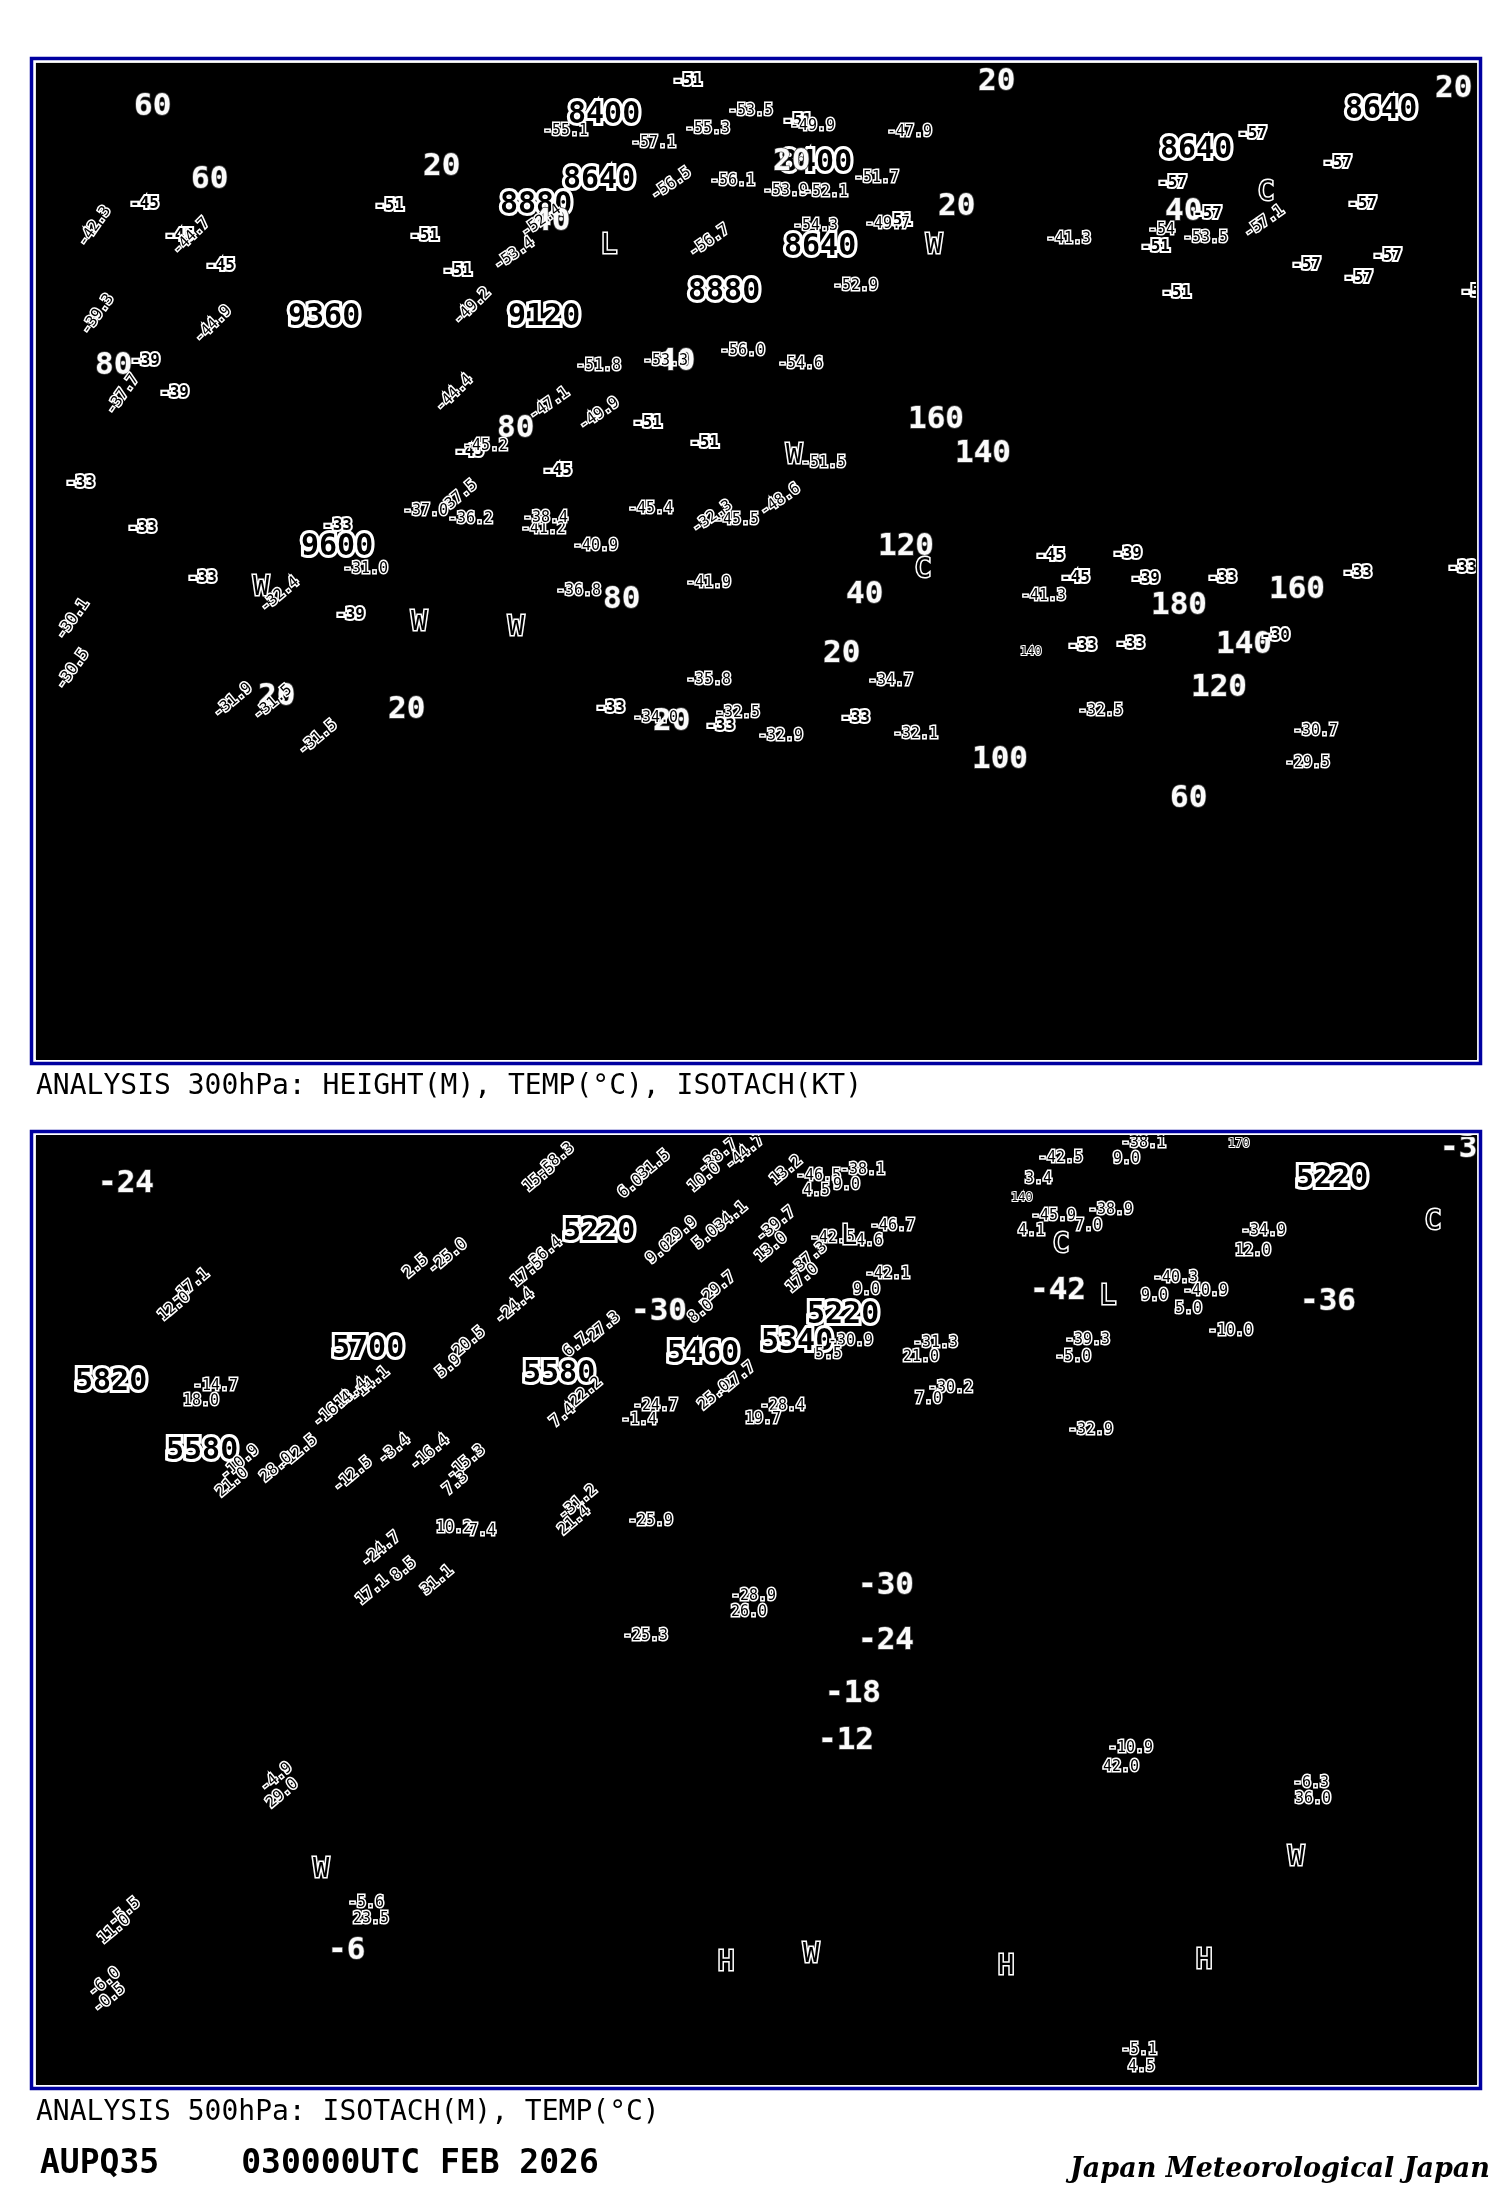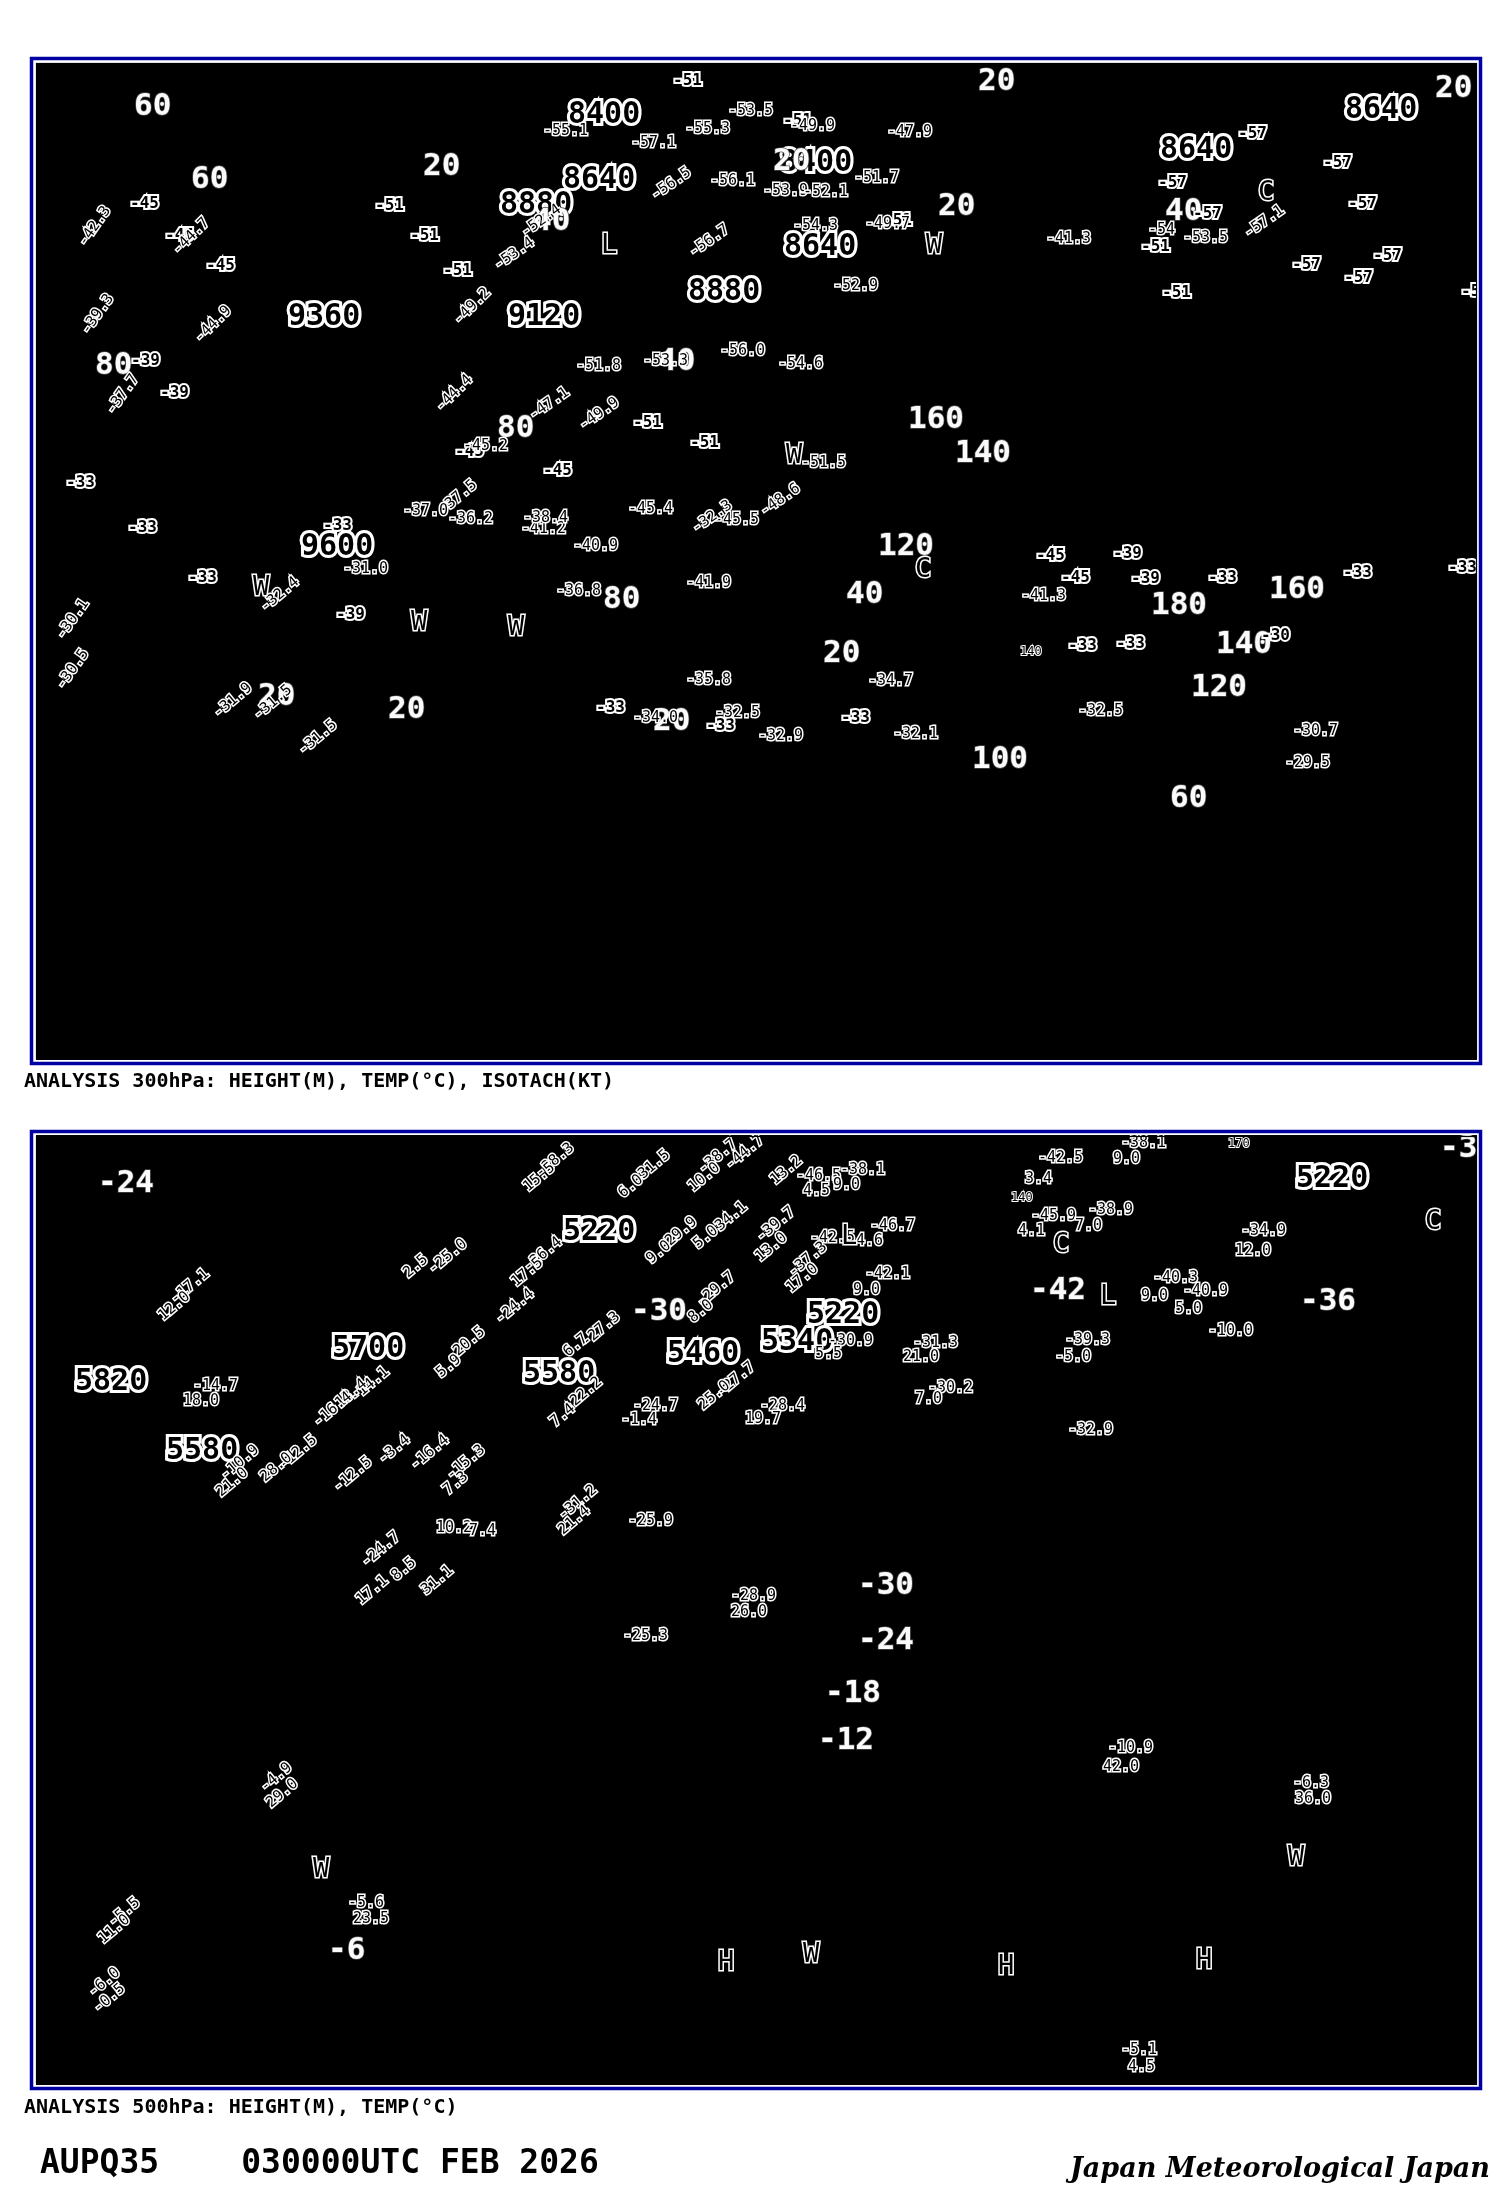--- a/index.html
+++ b/index.html
@@ -14,21 +14,21 @@
   .frameB{fill:none;stroke:#000;stroke-width:1.2;}
   text{font-family:"DejaVu Sans Mono",monospace;}
   .hlab{font-size:30px;font-weight:bold;fill:#000;paint-order:stroke;stroke:#fff;stroke-width:6px;}
   .ilab{font-size:31px;font-weight:bold;fill:#fbfbfb;stroke:#4a4a4a;stroke-width:1.4px;paint-order:stroke;}
   .tlab{font-size:16px;font-weight:bold;fill:#000;paint-order:stroke;stroke:#fff;stroke-width:4px;}
   .stn{font-size:15px;fill:#000;paint-order:stroke;stroke:#fff;stroke-width:3px;}
   .letter{font-size:27px;fill:#000;paint-order:stroke;stroke:#fff;stroke-width:3px;}
   .lon{font-size:12px;fill:#000;paint-order:stroke;stroke:#fff;stroke-width:2px;}
   .barb path{stroke:#000;stroke-width:1.7;fill:none;}
   .barb .pennant{fill:#000;stroke:#000;stroke-width:1;}
-  .caption{position:absolute;left:24px;font-size:20px;font-weight:bold;letter-spacing:0px;white-space:pre;}
+  .caption{position:absolute;left:36px;font-size:28px;font-weight:normal;letter-spacing:0px;white-space:pre;}
   #cap1{top:1068px;} #cap2{top:2094px;}
   .footer{position:absolute;left:40px;top:2142px;font-size:33px;font-weight:bold;white-space:pre;}
   .footer .dt{margin-left:82px;}
   .credit{position:absolute;right:22px;top:2152px;font-family:"DejaVu Serif",serif;font-style:italic;font-weight:bold;font-size:27px;}
 </style>
 </head>
 <body>
 
 <svg id="chart-svg" width="1512" height="2209" viewBox="0 0 1512 2209">
   <defs>
@@ -757,15 +757,15 @@
     </g>
   </g>
 
   <rect class="frameN" x="31.5" y="58.5" width="1449" height="1005"></rect>
   <rect class="frameB" x="36.5" y="63.5" width="1440" height="995"></rect>
   <rect class="frameN" x="31.5" y="1131.5" width="1449" height="957"></rect>
   <rect class="frameB" x="36.5" y="1136.5" width="1440" height="947"></rect>
 </svg>
 
 <div class="caption" id="cap1">ANALYSIS 300hPa: HEIGHT(M), TEMP(°C), ISOTACH(KT)</div>
-<div class="caption" id="cap2">ANALYSIS 500hPa: HEIGHT(M), TEMP(°C)</div>
+<div class="caption" id="cap2">ANALYSIS 500hPa: ISOTACH(M), TEMP(°C)</div>
 <div class="footer"><span>AUPQ35</span><span class="dt">030000UTC FEB 2026</span></div>
 <div class="credit">Japan Meteorological Japan</div>
 
 </body></html>

